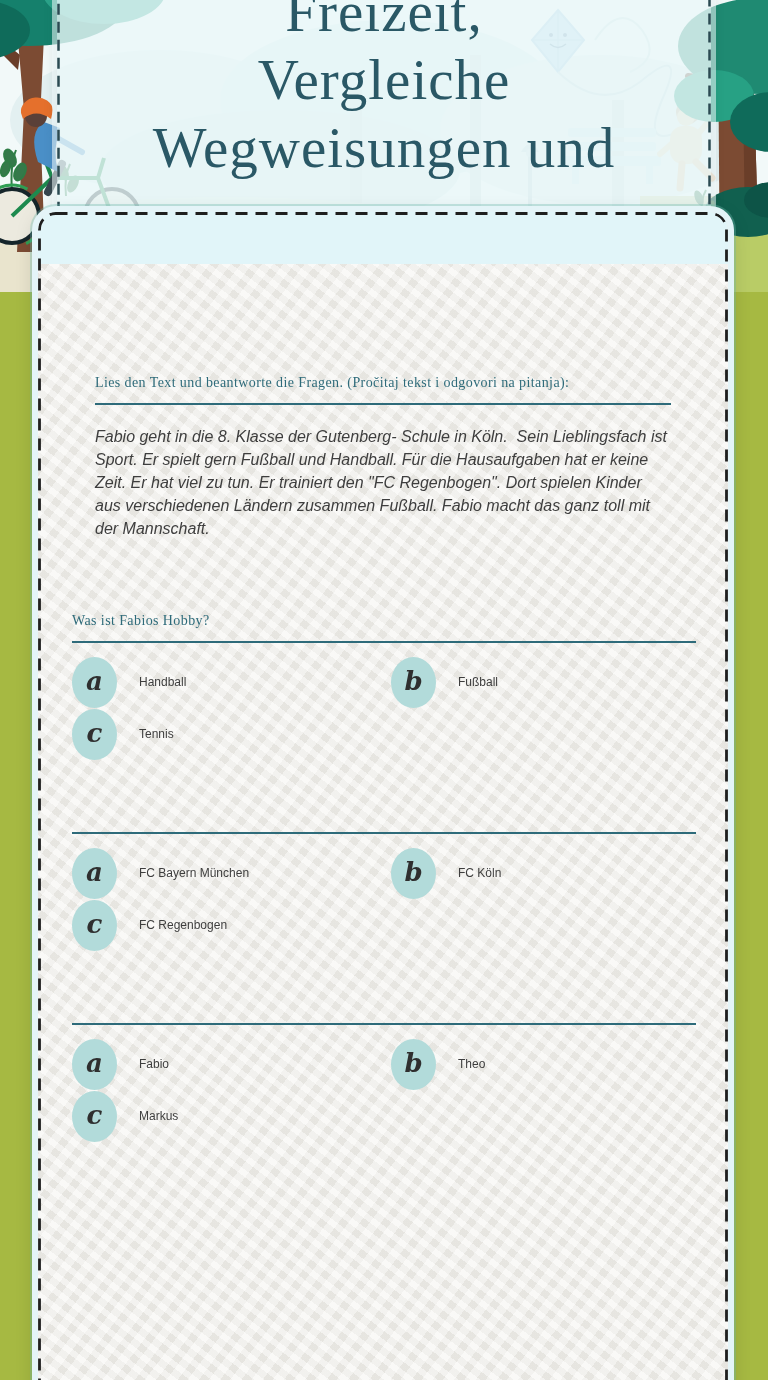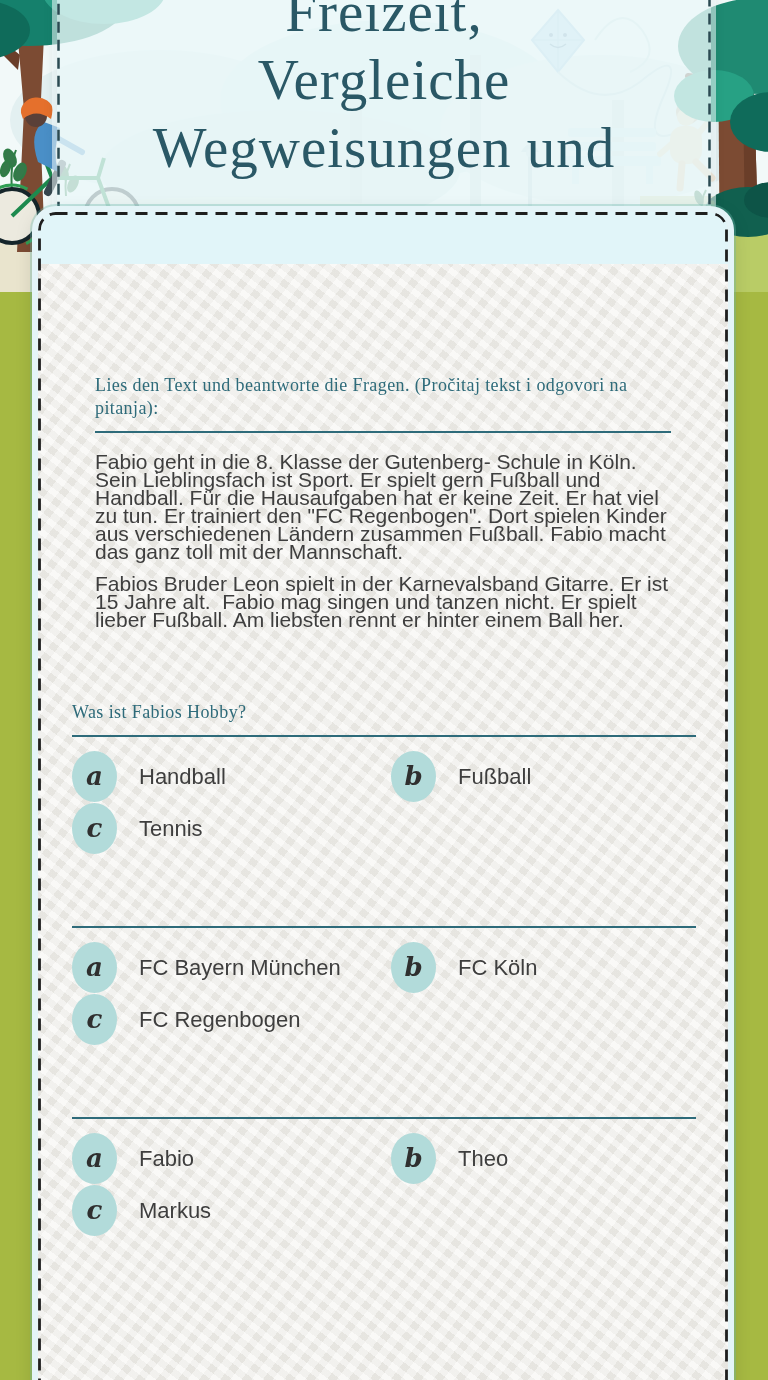--- a/index.html
+++ b/index.html
@@ -45,45 +45,46 @@
     background-color:#efeeea;
     background-image:
       repeating-linear-gradient(37deg, rgba(255,255,255,0.45) 0 6px, rgba(0,0,0,0.01) 6px 13px),
       repeating-linear-gradient(-53deg, rgba(255,255,255,0.35) 0 9px, rgba(219,217,210,0.28) 9px 17px);
   }
 
   
   .text-widget { margin:110px 57px 0 57px; }
   .widget-heading {
     font-family:"Liberation Serif", serif; font-weight:500;
-    color:#2e6b7a; font-size:18px; line-height:1.28; letter-spacing:0.4px;
+    color:#2e6b7a; font-size:14px; line-height:1.28; letter-spacing:0.4px;
   }
   .heading-rule { border:none; border-top:2px solid #2e6b7a; margin-top:11px; }
   .text-widget p {
-    margin-top:14px; color:#3e3e3e; font-size:21px; line-height:18px;
+    margin-top:14px; color:#3e3e3e; font-size:16px; line-height:23px;
     white-space:pre-wrap;
+    font-style:italic;
   }
   .text-widget p:first-of-type { margin-top:20px; }
 
   
   .question-widget { margin:72px 32px 0 34px; }
   .options {
     display:grid; grid-template-columns:319px 1fr; row-gap:1px; margin-top:14px;
   }
   .option { display:flex; align-items:center; gap:22px; height:51px; cursor:pointer; }
   .option-badge {
     width:45px; height:51px; border-radius:50%;
     background:#b2dbda; flex:0 0 auto;
     display:flex; align-items:center; justify-content:center;
   }
   .option-badge .letter {
     font-family:"DejaVu Serif", serif; font-style:italic; font-weight:600;
     font-size:26px; color:#2f2f2f; line-height:1; transform:translateY(-1px);
   }
-  .option-label { color:#3e3e3e; font-size:22px; }
+  .option-label { color:#3e3e3e; font-size:12px; }
 </style>
 </head>
 <body>
 
 <svg class="scene" width="768" height="292" viewBox="0 0 768 292">
   <rect width="768" height="292" fill="#f2f9f9"></rect>
 
   <ellipse cx="160" cy="120" rx="150" ry="70" fill="#e3f0f1"></ellipse>
   <ellipse cx="390" cy="100" rx="170" ry="80" fill="#ddedee"></ellipse>
   <ellipse cx="600" cy="130" rx="160" ry="75" fill="#e3f0f1"></ellipse>
@@ -198,21 +199,20 @@
   <svg class="dash-frame" width="690" height="1200" viewBox="0 0 690 1200">
     <rect x="1.5" y="1.5" width="687" height="1220" rx="16" fill="none" stroke="#1f1f1f" stroke-width="2.8" stroke-dasharray="12 8"></rect>
   </svg>
   <div class="card-topbar"></div>
   <div class="paper">
 
     <section class="text-widget">
       <h2 class="widget-heading">Lies den Text und beantworte die Fragen. (Pročitaj tekst i odgovori na pitanja):</h2>
       <hr class="heading-rule">
       <p>Fabio geht in die 8. Klasse der Gutenberg- Schule in Köln.  Sein Lieblingsfach ist Sport. Er spielt gern Fußball und Handball. Für die Hausaufgaben hat er keine Zeit. Er hat viel zu tun. Er trainiert den "FC Regenbogen". Dort spielen Kinder aus verschiedenen Ländern zusammen Fußball. Fabio macht das ganz toll mit der Mannschaft.</p>
-      <p>Fabios Bruder Leon spielt in der Karnevalsband Gitarre. Er ist 15 Jahre alt.  Fabio mag singen und tanzen nicht. Er spielt lieber Fußball. Am liebsten rennt er hinter einem Ball her.</p>
     </section>
 
     <section class="question-widget">
       <h2 class="widget-heading">Was ist Fabios Hobby?</h2>
       <hr class="heading-rule">
       <div class="options">
         <div class="option">
           <span class="option-badge">
               <span class="letter">a</span>
             </span>

